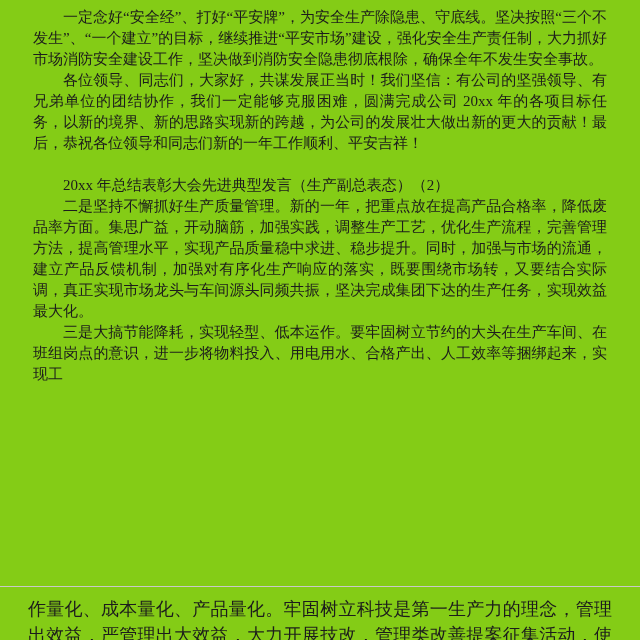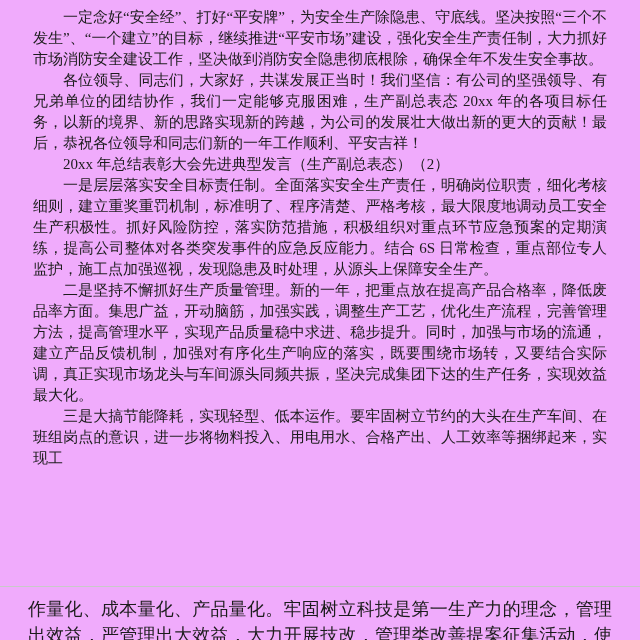--- a/index.html
+++ b/index.html
@@ -10,38 +10,39 @@
   body {
     width: 640px;
     height: 640px;
     overflow: hidden;
     font-family: "Liberation Serif", "DejaVu Serif", serif;
     color: #1c1c1c;
   }
   .doc-page {
     width: 640px;
     height: 640px;
-    background: #f0abfc;
+    background: #84cc16;
     position: relative;
   }
   .page1 {
     box-sizing: border-box;
     height: 586px;
     padding: 7px 33px 0 33px;
     font-size: 15px;
     line-height: 21px;
     overflow: hidden;
   }
   .page1 p {
     margin: 0;
     text-indent: 2em;
     text-align: justify;
     word-break: break-all;
   }
   .page1 p.section-title {
+    margin-top: 21px;
   }
   .page-divider {
     border: none;
     border-top: 1px solid #c9c9c9;
     margin: 0;
     width: 640px;
   }
   .page2 {
     box-sizing: border-box;
     padding: 9px 28px 0 28px;
@@ -57,23 +58,22 @@
     word-break: break-all;
   }
 </style>
 </head>
 <body>
 
 <div class="doc-page">
 
   <div class="page1">
     <p>一定念好“安全经”、打好“平安牌”，为安全生产除隐患、守底线。坚决按照“三个不发生”、“一个建立”的目标，继续推进“平安市场”建设，强化安全生产责任制，大力抓好市场消防安全建设工作，坚决做到消防安全隐患彻底根除，确保全年不发生安全事故。</p>
-    <p>各位领导、同志们，大家好，共谋发展正当时！我们坚信：有公司的坚强领导、有兄弟单位的团结协作，我们一定能够克服困难，生产副总表态 20xx 年的各项目标任务，以新的境界、新的思路实现新的跨越，为公司的发展壮大做出新的更大的贡献！最后，恭祝各位领导和同志们新的一年工作顺利、平安吉祥！</p>
+    <p>各位领导、同志们，大家好，共谋发展正当时！我们坚信：有公司的坚强领导、有兄弟单位的团结协作，我们一定能够克服困难，圆满完成公司 20xx 年的各项目标任务，以新的境界、新的思路实现新的跨越，为公司的发展壮大做出新的更大的贡献！最后，恭祝各位领导和同志们新的一年工作顺利、平安吉祥！</p>
     <p class="section-title">20xx 年总结表彰大会先进典型发言（生产副总表态）（2）</p>
-    <p>一是层层落实安全目标责任制。全面落实安全生产责任，明确岗位职责，细化考核细则，建立重奖重罚机制，标准明了、程序清楚、严格考核，最大限度地调动员工安全生产积极性。抓好风险防控，落实防范措施，积极组织对重点环节应急预案的定期演练，提高公司整体对各类突发事件的应急反应能力。结合 6S 日常检查，重点部位专人监护，施工点加强巡视，发现隐患及时处理，从源头上保障安全生产。</p>
     <p>二是坚持不懈抓好生产质量管理。新的一年，把重点放在提高产品合格率，降低废品率方面。集思广益，开动脑筋，加强实践，调整生产工艺，优化生产流程，完善管理方法，提高管理水平，实现产品质量稳中求进、稳步提升。同时，加强与市场的流通，建立产品反馈机制，加强对有序化生产响应的落实，既要围绕市场转，又要结合实际调，真正实现市场龙头与车间源头同频共振，坚决完成集团下达的生产任务，实现效益最大化。</p>
     <p>三是大搞节能降耗，实现轻型、低本运作。要牢固树立节约的大头在生产车间、在班组岗点的意识，进一步将物料投入、用电用水、合格产出、人工效率等捆绑起来，实现工</p>
   </div>
 
   <hr class="page-divider">
 
   <div class="page2">
     <p>作量化、成本量化、产品量化。牢固树立科技是第一生产力的理念，管理出效益，严管理出大效益，大力开展技改，管理类改善提案征集活动，使节能降耗效果更加实现低本运作。</p>
   </div>
 

